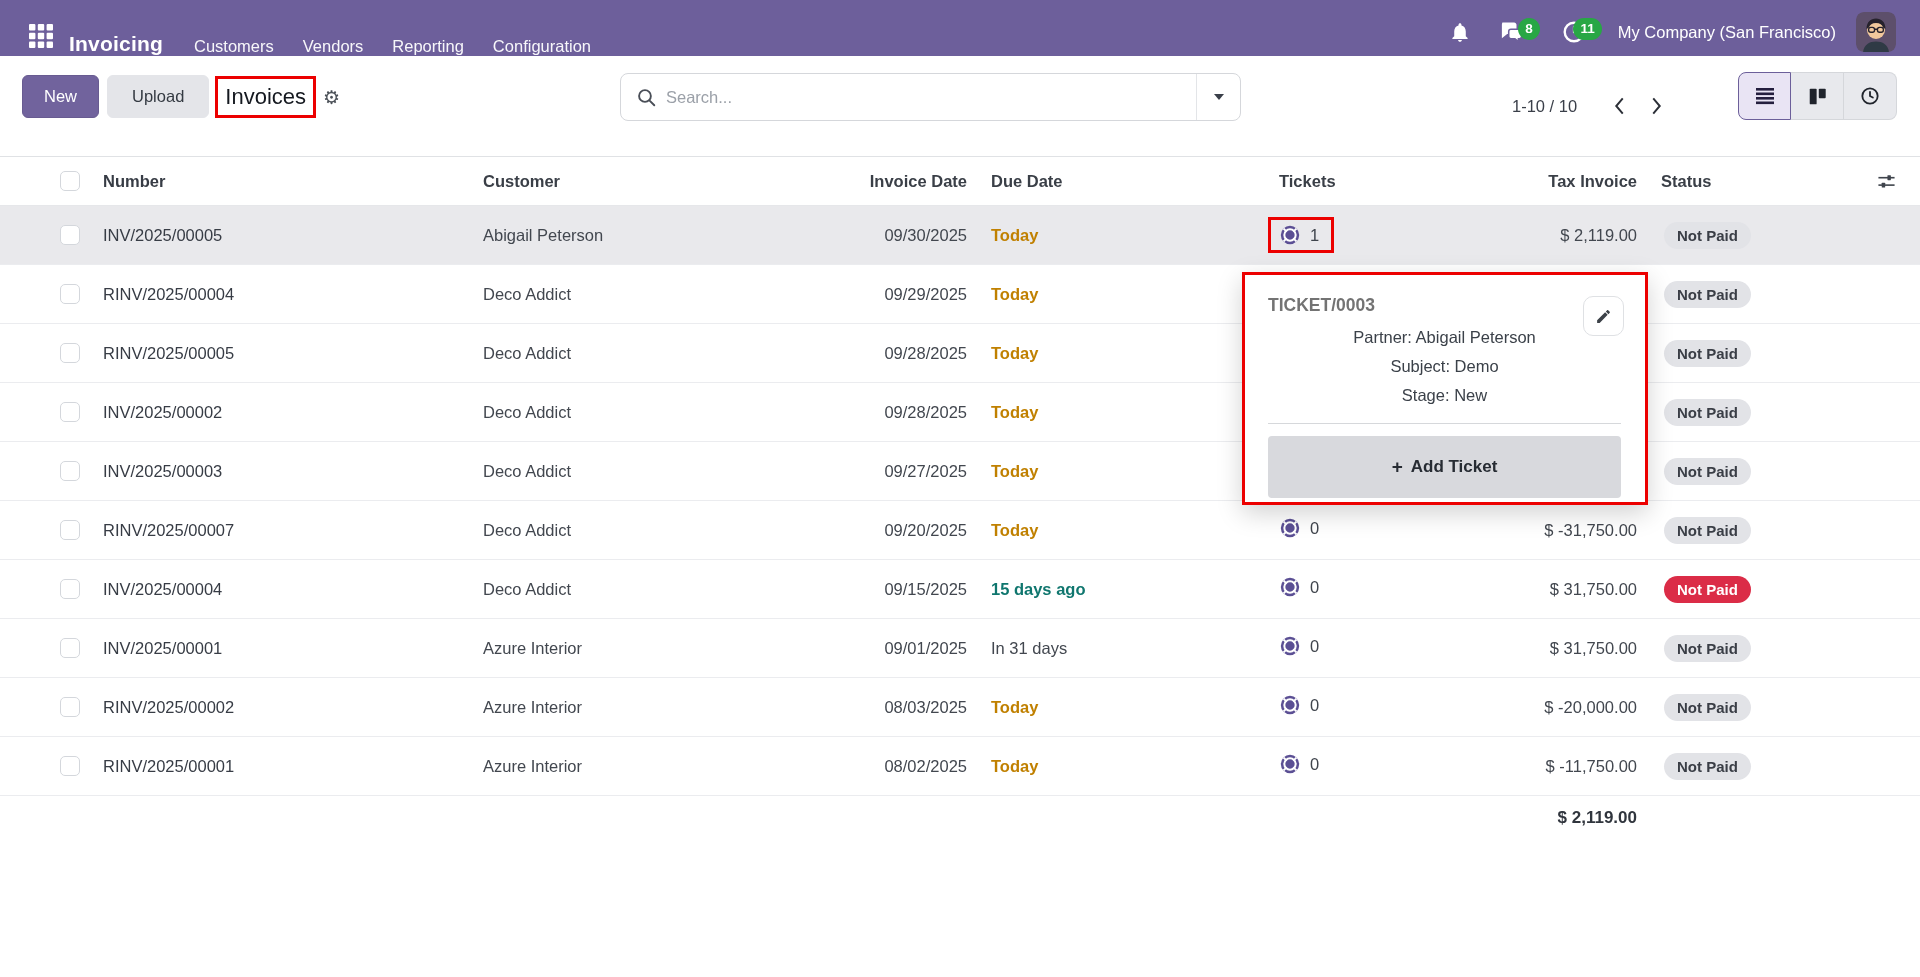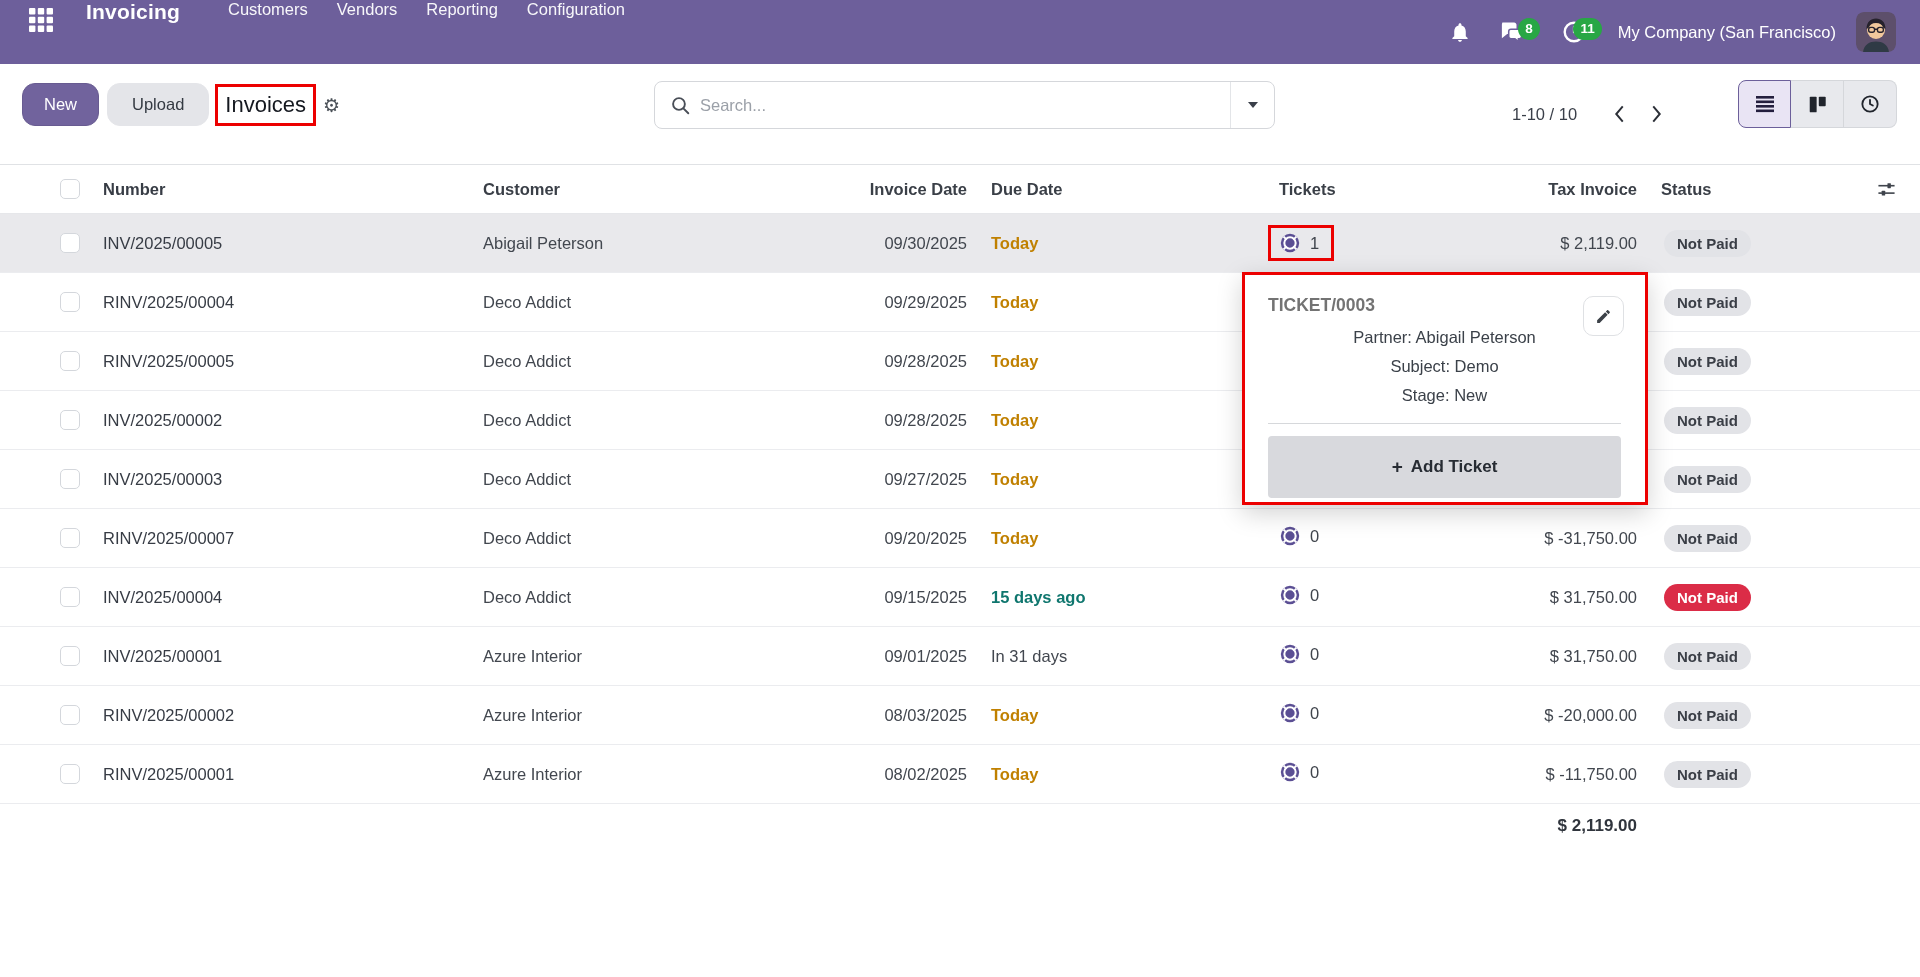--- a/index.html
+++ b/index.html
@@ -1,48 +1,48 @@
 <!DOCTYPE html>
 <html><head>
 <meta charset="utf-8">
 <style>
   * { margin:0; padding:0; box-sizing:border-box; }
   html,body { width:1920px; height:977px; background:#fff; overflow:hidden;
     font-family:"Liberation Sans", sans-serif; }
   .screen { position:relative; width:1920px; height:977px; }
 
   
-  .topbar { position:relative; height:64px; background:#6d5f9b; display:flex;
-    align-items:flex-start; padding:0 24px; color:#fff;gap:17px; }
+  .topbar { position:relative; height:56px; background:#6d5f9b; display:flex;
+    align-items:flex-end; padding:0 24px; color:#fff; }
   .icon-btn { background:none; border:none; cursor:pointer; position:relative;
     display:flex; align-items:center; justify-content:center; height:40px; padding:0 10px; }
   .apps { padding:0 4px; }
   .app-name { font-size:21px; font-weight:700; margin-left:11px; letter-spacing:.2px; cursor:pointer; }
   .topnav { display:flex; gap:29px; margin-left:31px; }
   .topnav .menu-item { font-size:16.5px; color:rgba(255,255,255,.95); cursor:pointer; }
   .topbar-right { position:absolute; right:24px; top:0; height:64px; display:flex;
     align-items:center; gap:8px; }
   .tb-badge { position:absolute; top:6px; right:-6px; background:#28a745; color:#fff;
     font-size:13.5px; font-weight:700; line-height:1; padding:4px 7px; border-radius:11px; }
   .company { font-size:16.5px; color:#fff; margin-left:14px; cursor:pointer; white-space:nowrap; }
   .avatar { width:40px; height:40px; border-radius:8px; overflow:hidden; margin-left:12px; cursor:pointer; }
 
   
   .control-panel { position:relative; height:100px; background:#fff; }
   .cp-left { position:absolute; left:22px; top:19px; display:flex; align-items:center; gap:8px; }
-  .btn { height:43px; border-radius:13px; border:1px solid transparent; font-size:16.5px;
+  .btn { height:43px; border-radius:6px; border:1px solid transparent; font-size:16.5px;
     cursor:pointer; font-family:inherit; }
   .btn.primary { background:#71639d; border-color:#685b91; color:#fff; padding:0 21px; }
   .btn.secondary { background:#e4e5e9; border-color:#e4e5e9; color:#343a42; padding:0 24px; }
   .breadcrumb-box { border:3px solid #ec0000; height:42px; display:flex; align-items:center;
     padding:0 7px; margin-left:-2px; }
   .breadcrumb { font-size:22px; color:#14181f; cursor:pointer; }
   .gear { font-family:"DejaVu Sans", sans-serif; font-size:19px; color:#4b5158;
     cursor:pointer; margin-left:-1px; }
-  .searchbar { position:absolute; left:654px; top:17px; width:621px; height:48px;
+  .searchbar { position:absolute; left:620px; top:17px; width:621px; height:48px;
     border:1px solid #d5d7db; border-radius:8px; background:#fff; display:flex; align-items:center; }
   .searchbar .mag { display:flex; margin-left:16px; }
   .searchbar input { flex:1; border:none; outline:none; font-size:16.5px; color:#333;
     padding:0 10px; font-family:inherit; background:transparent; }
   .searchbar input::placeholder { color:#9ba0a8; }
   .search-caret { width:44px; align-self:stretch; background:none; border:none;
     border-left:1px solid #e3e5e8; cursor:pointer; display:flex; align-items:center; justify-content:center; }
   .caret-down { width:0; height:0; border-left:5.5px solid transparent;
     border-right:5.5px solid transparent; border-top:6.5px solid #3a3f49; }
   .pager { position:absolute; left:1512px; top:0; height:100px; display:flex; align-items:center; }

